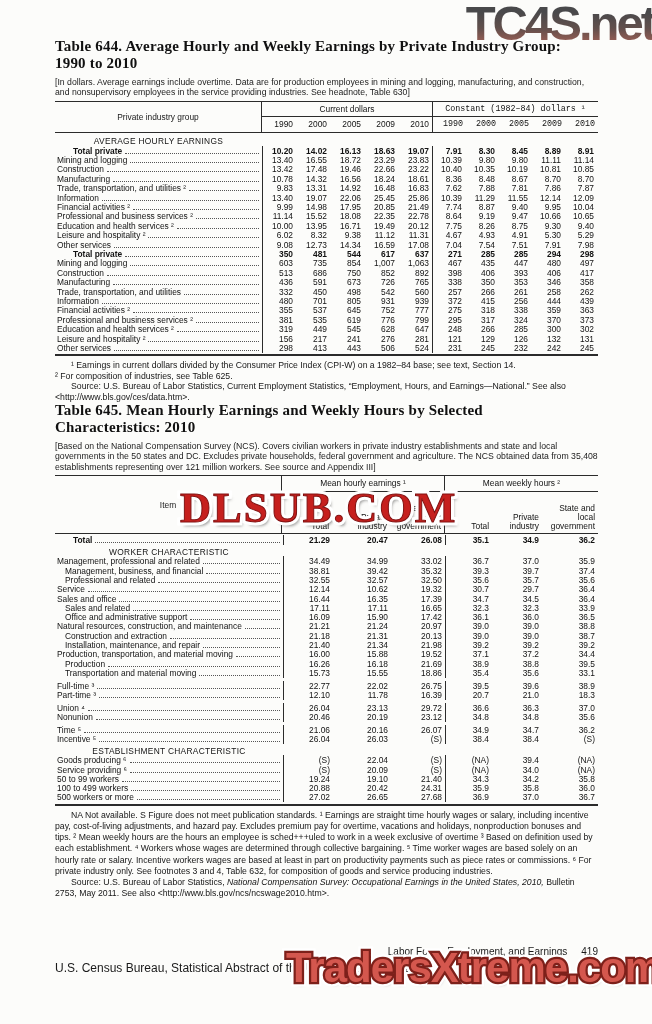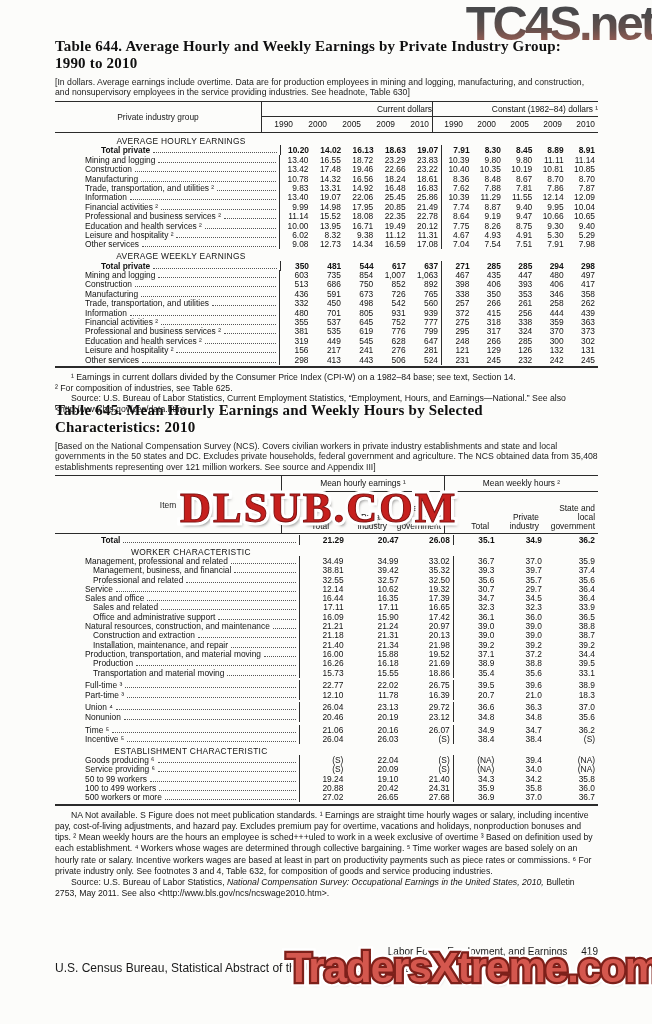--- a/index.html
+++ b/index.html
@@ -17,37 +17,37 @@
     font-size:15px; line-height:17px; letter-spacing:.2px; color:#111;
   }
   .headnote{font-size:8.7px; line-height:10.4px; color:#1c1c1c; margin-top:5px;}
   
   .tbl{margin-top:3px; border-top:1.4px solid #2b2b2b; border-bottom:2px solid #2b2b2b; font-size:8.4px; color:#121212;}
   .thead{display:flex; border-bottom:1.4px solid #2b2b2b;}
   .thead .stubh{display:flex; align-items:center; justify-content:center; color:#1a1a1a;}
   .g{display:flex; flex-direction:column; border-left:1px solid #2b2b2b;}
   .gname{text-align:center; border-bottom:1px solid #2b2b2b;}
   .tbody{padding:1px 0 2px;}
-  .tr{display:flex; height:9.4px; align-items:center;margin-left:28px;}
+  .tr{display:flex; height:9.4px; align-items:flex-start;}
   .tr .stub{display:flex; align-items:baseline; padding-left:2px; overflow:hidden; box-sizing:border-box;}
   .lbl{white-space:nowrap;}
   .leader{flex:1; min-width:4px; border-bottom:1px dotted #555; margin:0 3px 2px 3px;}
   .num{text-align:right; padding-right:3px; box-sizing:border-box; white-space:nowrap;}
   .tr.section .stub{justify-content:center; padding-left:0;}
   .tr.section .lbl{letter-spacing:.3px;}
   .tr.total{font-weight:bold;}
   .tr.total .stub{padding-left:18px;}
   .tr.ind .stub{padding-left:10px;}
   .tr.gap{margin-top:3.5px;}
   .tr.section{margin-top:2.5px;}
   
   #t644 .stubh,#t644 .stub{width:207px;}
   #t644 .thead{height:30px;}
-  #t644 .gname{height:14px; line-height:14px;text-align:right;}
-  #t644 .g1{width:170px;} #t644 .g2{width:165px;}
+  #t644 .gname{height:14px; line-height:14px;}
+  #t644 .g1{width:170px;} #t644 .g2{width:165px;font-family:Liberation Mono, monospace;}
   #t644 .years{display:flex; flex:1; align-items:center;}
   #t644 .years span{width:34px; text-align:right; padding-right:3px; box-sizing:border-box;}
   #t644 .g2 .years span{width:33px;}
   #t644 .num{width:34px;}
   #t644 .num.c0{border-left:1px solid #2b2b2b;}
   #t644 .num.c5{border-left:1px solid #2b2b2b; width:33px;}
   #t644 .num.c6,#t644 .num.c7,#t644 .num.c8,#t644 .num.c9{width:33px;}
   
   #t645 .stubh,#t645 .stub{width:228px;}
   #t645 .thead{height:57px;}
@@ -340,35 +340,20 @@
             <div class="num c2">14.34</div>
             <div class="num c3">16.59</div>
             <div class="num c4">17.08</div>
             <div class="num c5">7.04</div>
             <div class="num c6">7.54</div>
             <div class="num c7">7.51</div>
             <div class="num c8">7.91</div>
             <div class="num c9">7.98</div>
           </div>
 
-          <div class="tr section gap">
-            <div class="stub">
-              <span class="lbl">AVERAGE WEEKLY EARNINGS</span>
-            </div>
-            <div class="num c0"></div>
-            <div class="num c1"></div>
-            <div class="num c2"></div>
-            <div class="num c3"></div>
-            <div class="num c4"></div>
-            <div class="num c5"></div>
-            <div class="num c6"></div>
-            <div class="num c7"></div>
-            <div class="num c8"></div>
-            <div class="num c9"></div>
-          </div>
 
           <div class="tr total">
             <div class="stub">
               <span class="lbl">Total private</span>
               <span class="leader"></span>
             </div>
             <div class="num c0">350</div>
             <div class="num c1">481</div>
             <div class="num c2">544</div>
             <div class="num c3">617</div>

